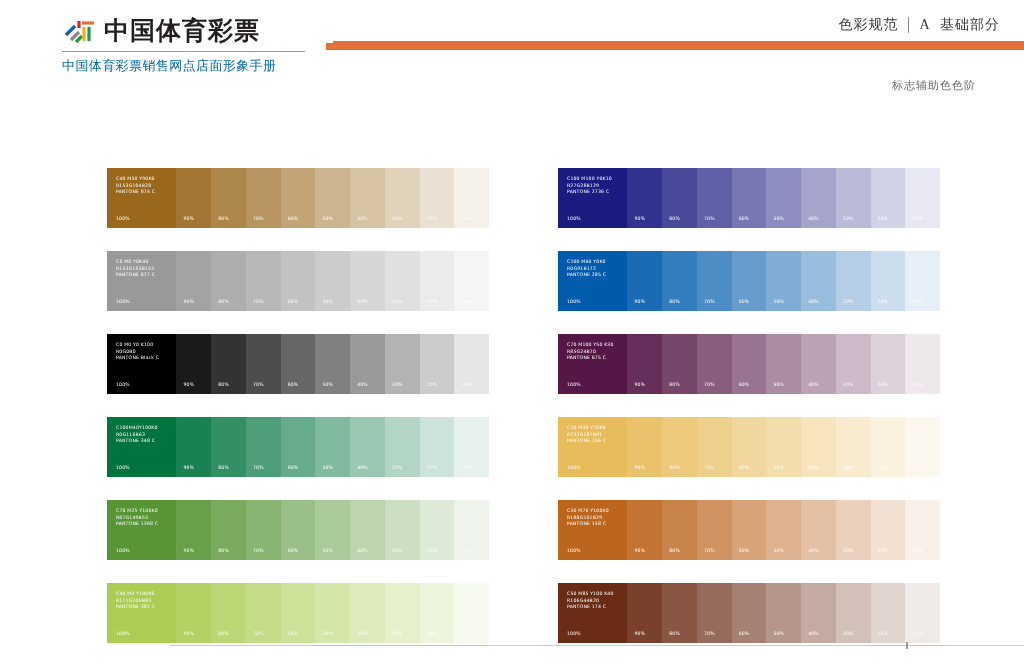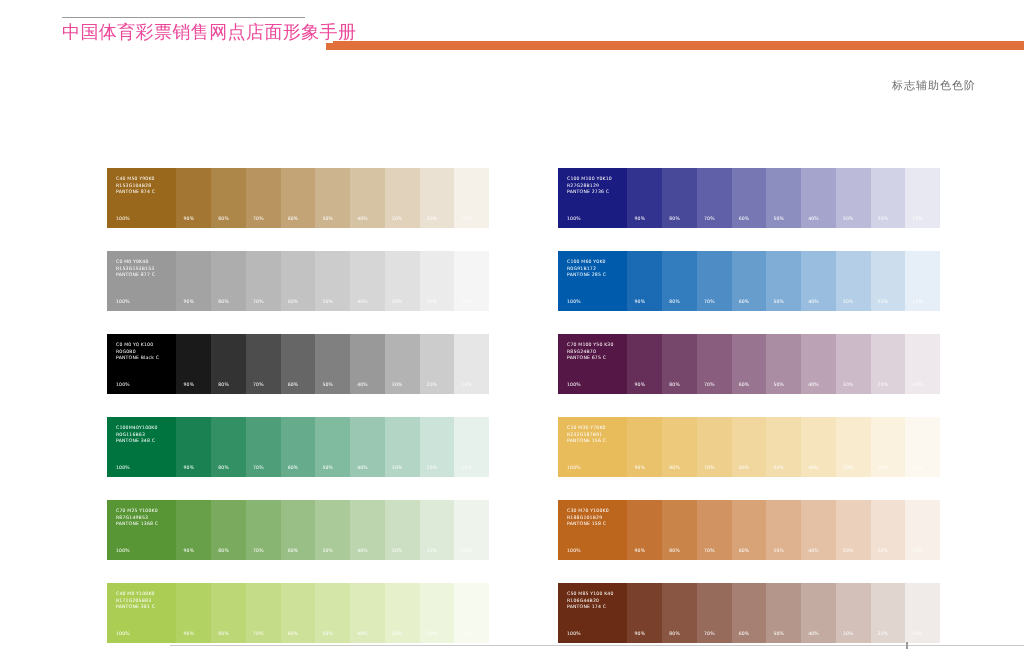--- a/index.html
+++ b/index.html
@@ -51,22 +51,22 @@
     white-space: nowrap;
   }
   .brand-rule {
     width: 243px;
     height: 1px;
     background: #9a9a9a;
     margin-top: 3px;
   }
   .brand-sub {
     font-family: "DejaVu Sans", sans-serif;
-    font-size: 18px;
-    color: #ec4899;
+    font-size: 13px;
+    color: #0369a1;
     letter-spacing: 0.4px;
     line-height: 22px;
     margin-top: 3px;
     white-space: nowrap;
   }
 
   .header-orange {
     position: absolute;
     left: 333px;
     top: 41px;
@@ -210,26 +210,50 @@
     letter-spacing: 0.2px;
     white-space: nowrap;
   }
 </style>
 </head>
 <body>
 
 <div class="header">
 
   <div class="brand">
+    <div class="brand-top">
+      <span class="logo-mark">
+        <svg viewBox="0 0 34 30" width="34" height="30" aria-hidden="true">
+          <g stroke-linecap="butt">
+            <path d="M4 19 L13 10" stroke="#1a5fae" stroke-width="3.4"></path>
+            <path d="M9 24 L17 16" stroke="#8a8a8a" stroke-width="3.4"></path>
+            <path d="M14 26 L20 20" stroke="#1f9c4a" stroke-width="3.4"></path>
+            <path d="M17 5 L17 12" stroke="#d6272e" stroke-width="3.2"></path>
+            <path d="M20 7 L32 7" stroke="#e2703a" stroke-width="3.2"></path>
+            <path d="M22 11 L22 25" stroke="#f2b01e" stroke-width="3.2"></path>
+            <path d="M27 11 L27 25" stroke="#1f9c4a" stroke-width="3.2"></path>
+          </g>
+        </svg>
+      </span>
+      <span class="brand-name">中国体育彩票</span>
+    </div>
     <div class="brand-rule"></div>
     <div class="brand-sub">中国体育彩票销售网点店面形象手册</div>
   </div>
 
   <div class="header-orange"></div>
 
+  <div class="header-right">
+    <span>色彩规范</span>
+    <span class="header-divider"></span>
+    <span>
+      <span class="header-section-letter">A</span>
+      <span>基础部分</span>
+    </span>
+  </div>
 
   <div class="page-subtitle">标志辅助色色阶</div>
 </div>
 
 <div class="palette" id="palette">
     <div class="ramp">
       <div class="swatch base" style="background: rgb(153, 104, 28);">
         <div class="swatch-info" style="color: rgb(255, 255, 255);">
           <div>C40 M50 Y90K0</div>
           <div>R153G104B28</div>

